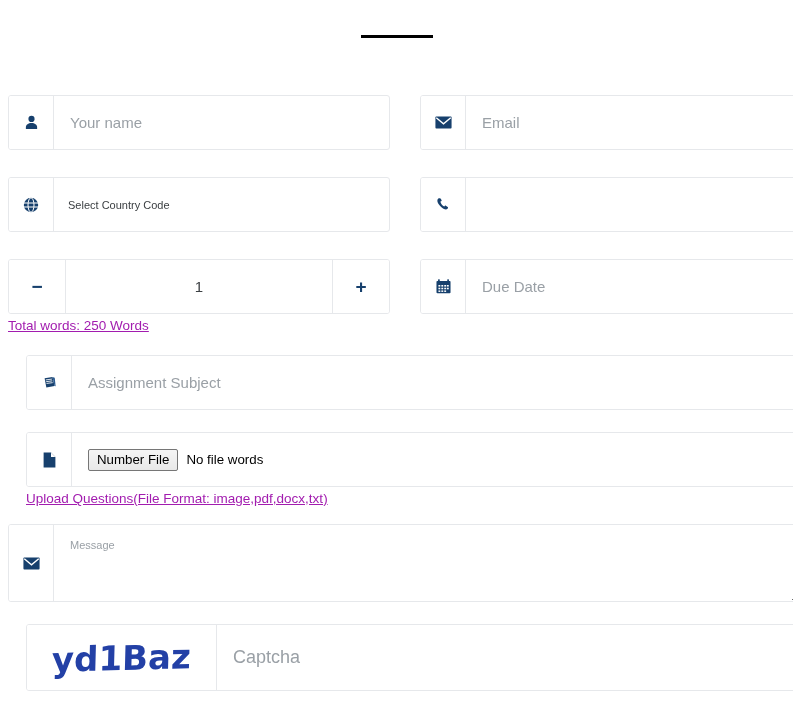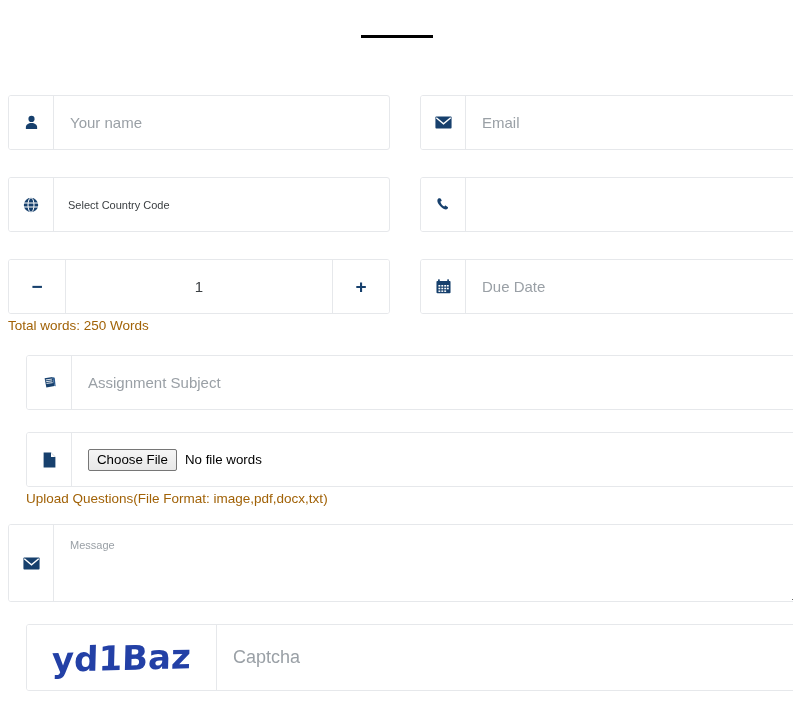--- a/index.html
+++ b/index.html
@@ -108,22 +108,23 @@
     padding:0;
   }
   .step-btn.plus { border-right:0; border-left:1px solid #e6e8eb; }
   .step-val {
     flex:1 1 auto; border:0; outline:0; text-align:center;
     font-size:15px; color:#3c4043; background:transparent;
     font-family:"Liberation Sans", sans-serif; min-width:0;
   }
 
   .helper {
-    font-size:13.5px; color:#a16207; margin-top:4px;
-    font-family:"Liberation Sans", sans-serif;
+    font-size:13.5px; color:#a21caf; margin-top:4px;
+    font-family:"Liberation Sans", sans-serif;
+    text-decoration:underline;
   }
 
   
   .file-box { display:flex; align-items:center; padding-left:16px; flex:1 1 auto; min-width:0; }
   .file-btn {
     font-family:"Liberation Sans", sans-serif;
     font-size:13.3px;
     background: linear-gradient(#f5f5f5,#e8e8e8);
     border:1px solid #767676;
     border-radius:2px;
@@ -280,21 +281,21 @@
     <div class="row mt22">
       <div class="col-full">
         <div class="igrp">
           <span class="iaddon">
             <svg width="13" height="16" viewBox="0 0 13 16" aria-hidden="true">
               <path d="M0.6 0.5 H8 L12.4 4.9 V15.5 H0.6 Z" fill="#17406d"></path>
               <path d="M8 0.5 V4.9 H12.4 Z" fill="#ffffff"></path>
             </svg>
           </span>
           <div class="file-box">
-            <button class="file-btn" type="button">Choose File</button>
+            <button class="file-btn" type="button">Number File</button>
             <span class="file-status">No file words</span>
           </div>
         </div>
         <div class="helper">Upload Questions(File Format: image,pdf,docx,txt)</div>
       </div>
     </div>
 
     <div class="row mt18">
       <div class="col-full">
         <div class="igrp tall">

